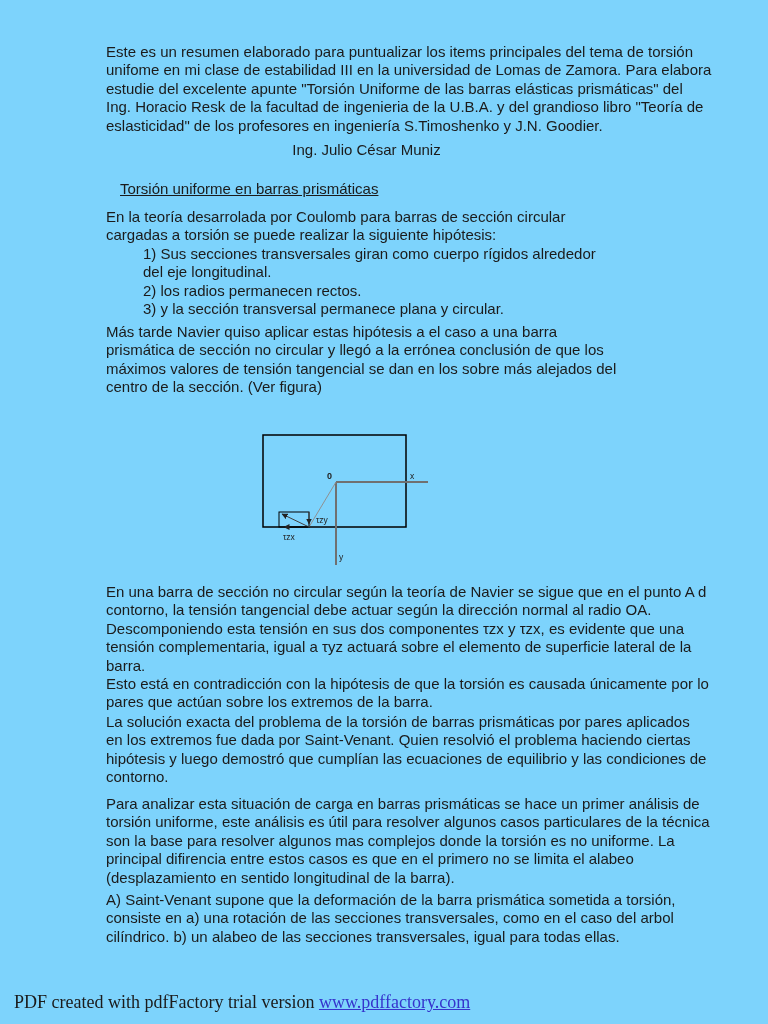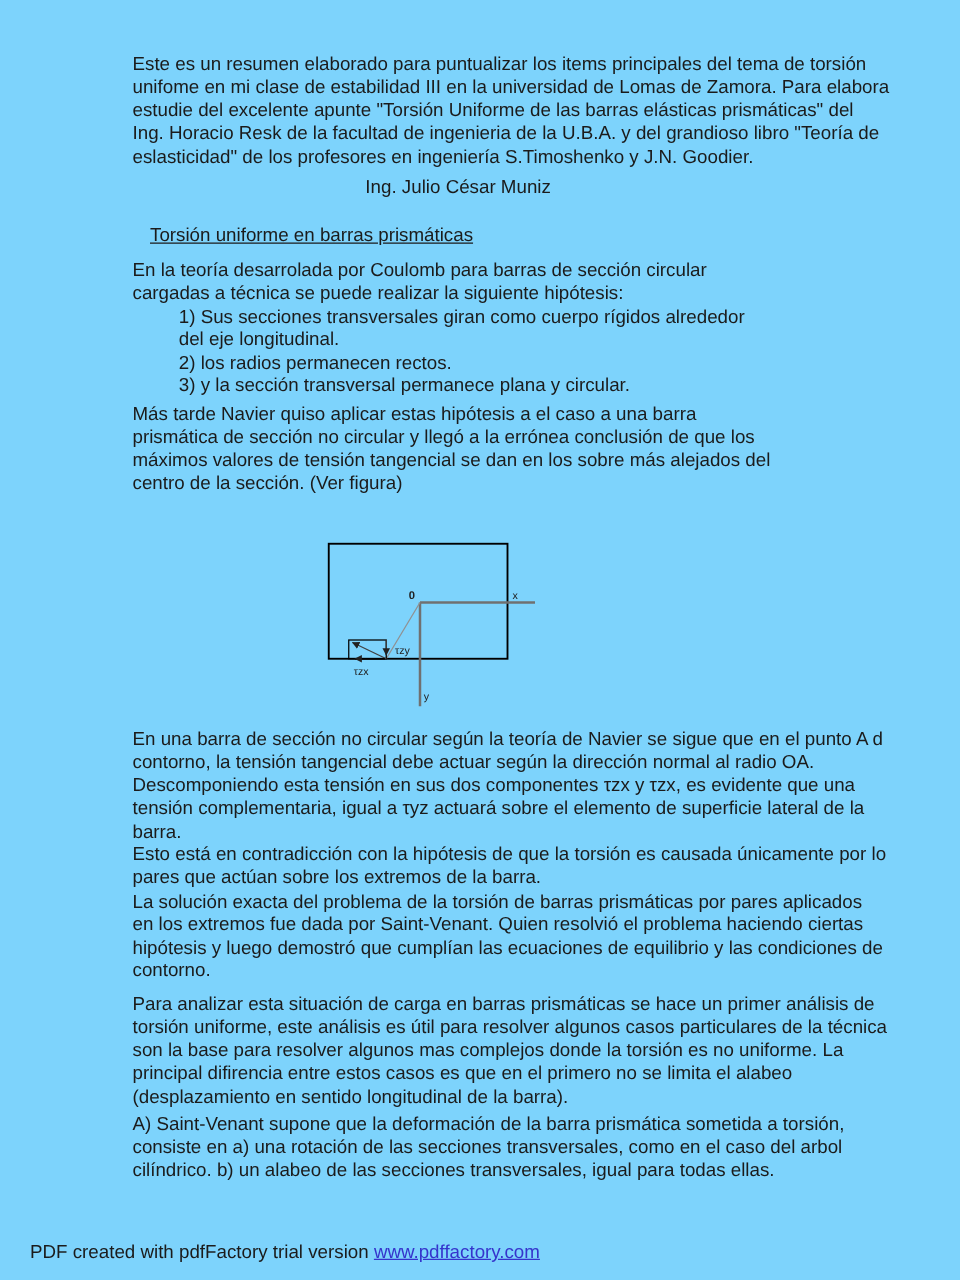--- a/index.html
+++ b/index.html
@@ -25,25 +25,26 @@
   #coulomb      { left: 106px; top: 208px; width: 660px; }
   #hypotheses   { left: 143px; top: 245px; width: 620px; }
   #navier       { left: 106px; top: 323px; width: 660px; }
   #navier-analysis { left: 106px; top: 583px; width: 700px; white-space: pre; }
   #saint-venant { left: 106px; top: 713px; width: 700px; white-space: pre; }
   #uniform      { left: 106px; top: 795px; width: 700px; white-space: pre; }
   #deformation  { left: 106px; top: 891px; width: 700px; white-space: pre; }
   #figure-wrap  { position: absolute; left: 255px; top: 425px; width: 180px; height: 145px; }
   #footer {
     position: absolute;
-    left: 24px; top: 993px;
-    font-size: 15px;
+    left: 14px; top: 993px;
+    font-size: 18px;
     line-height: 18px;
     color: #1b1b1b;
     white-space: pre;
+    font-family: Liberation Serif, serif;
   }
   #footer .link {
     color: #3534cc;
     text-decoration: underline;
     cursor: pointer;
   }
   svg text {
     font-family: "Liberation Sans", sans-serif;
     font-size: 8.5px;
     fill: #222222;
@@ -59,21 +60,21 @@
 unifome en mi clase de estabilidad III en la universidad de Lomas de Zamora. Para elabora
 estudie del excelente apunte "Torsión Uniforme de las barras elásticas prismáticas" del
 Ing. Horacio Resk de la facultad de ingenieria de la U.B.A. y del grandioso libro "Teoría de
 eslasticidad" de los profesores en ingeniería S.Timoshenko y J.N. Goodier.</div>
 
   <div id="author" class="para">Ing. Julio César Muniz</div>
 
   <div id="heading" class="para">Torsión uniforme en barras prismáticas</div>
 
   <div id="coulomb" class="para">En la teoría desarrolada por Coulomb para barras de sección circular
-cargadas a técnica se puede realizar la siguiente hipótesis:</div>
+cargadas a torsión se puede realizar la siguiente hipótesis:</div>
 
   <div id="hypotheses" class="para">1) Sus secciones transversales giran como cuerpo rígidos alrededor
 del eje longitudinal.
 2) los radios permanecen rectos.
 3) y la sección transversal permanece plana y circular.</div>
 
   <div id="navier" class="para">Más tarde Navier quiso aplicar  estas hipótesis a el caso a una barra
 prismática de sección no circular y llegó a la errónea conclusión de que los
 máximos valores de tensión tangencial se dan en los sobre más alejados del
 centro de la sección. (Ver figura)</div>

